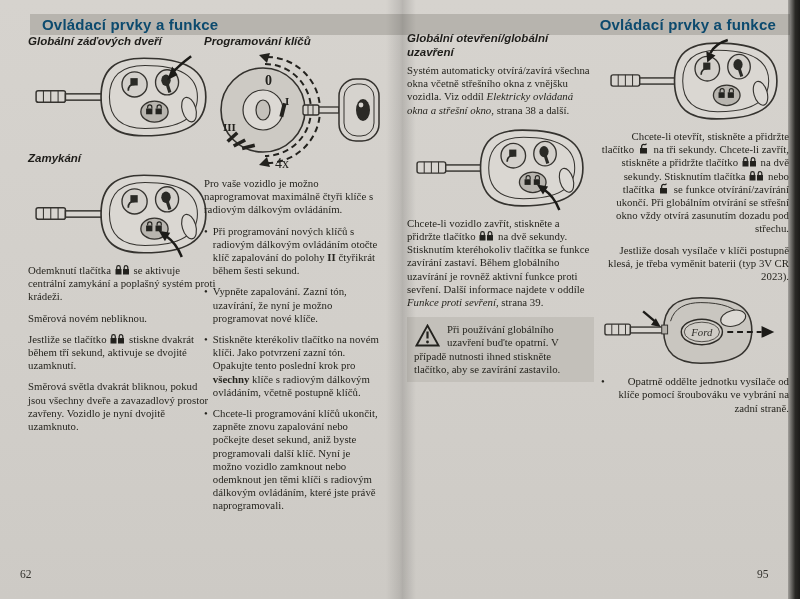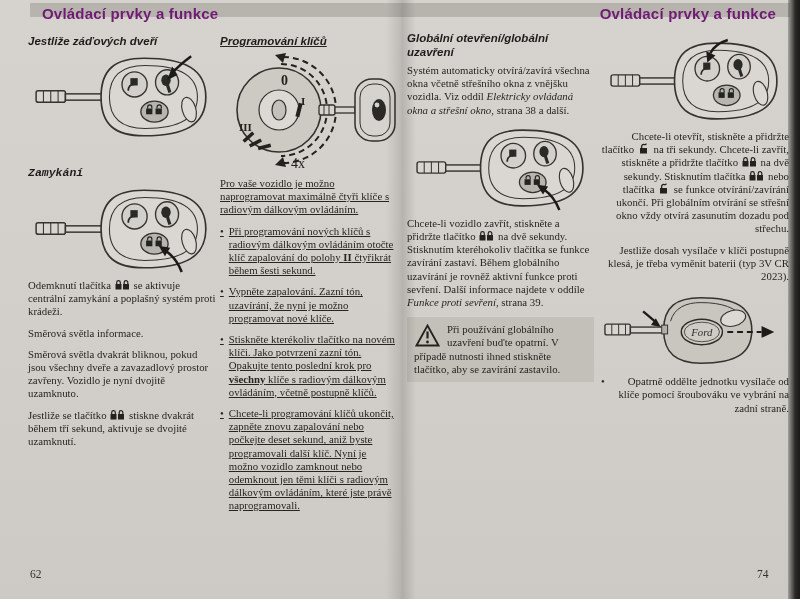--- a/index.html
+++ b/index.html
@@ -4,22 +4,22 @@
 <style>
   html,body{margin:0;padding:0;}
   body{width:800px;height:599px;overflow:hidden;position:relative;
        background:#d3d0cb;font-family:"Liberation Serif",serif;}
   .page-surface{position:absolute;inset:0;
        background:linear-gradient(180deg,#d6d3ce 0%,#d2cfca 55%,#cdcac5 100%);}
   .gutter{position:absolute;top:0;left:386px;width:30px;height:599px;
        background:linear-gradient(to right,rgba(0,0,0,0) 0%,rgba(0,0,0,0.10) 45%,rgba(0,0,0,0.14) 55%,rgba(0,0,0,0) 100%);}
   .book-edge{position:absolute;top:0;left:788px;width:12px;height:599px;
        background:linear-gradient(to right,rgba(30,30,28,0.25),#2a2926 60%,#1b1a18);}
-  .hdr-band{position:absolute;top:3px;height:14px;background:#b7b4ae;
-       font:bold 15px/21px "Liberation Sans",sans-serif;color:#701a75;letter-spacing:.2px;}
+  .hdr-band{position:absolute;top:14px;height:21px;background:#b7b4ae;
+       font:bold 15px/21px "Liberation Sans",sans-serif;color:#0c4a6e;letter-spacing:.2px;}
   .hdr-left{left:30px;width:368px;padding-left:12px;box-sizing:border-box;}
   .hdr-right{left:398px;width:392px;text-align:right;padding-right:14px;box-sizing:border-box;}
   .col{position:absolute;color:#26251f;font-size:10.8px;line-height:13.2px;}
   .sec-h{font:italic bold 11.5px/14px "Liberation Sans",sans-serif;color:#1e1d1a;margin:0 0 5px;}
   .col p{margin:0 0 8px;}
   .illus{display:block;margin:2px auto 6px;}
   .bullet-p{display:flex;gap:5px;margin:0 0 8px;}
   .bullet-mark{flex:0 0 auto;}
   .warn{background:#c3c0ba;padding:6px 7px;margin-top:4px;overflow:hidden;}
   .warn .tri{float:left;margin:1px 7px 2px 1px;}
@@ -63,60 +63,60 @@
 <div class="page-surface"></div>
 
 <div class="hdr-band hdr-left">
   <span>Ovládací prvky a funkce</span>
 </div>
 <div class="hdr-band hdr-right">
   <span>Ovládací prvky a funkce</span>
 </div>
 
 <div class="col" style="left:28px;top:34px;width:188px;">
-  <h3 class="sec-h">Jestliže záďových dveří</h3>
+  <h3 class="sec-h">Globální záďových dveří</h3>
 
   <svg class="illus" width="180" height="88" viewBox="0 0 170 84">
     <use href="#fob"></use>
     <path d="M151 3 Q139 12 133 19" fill="none" stroke="#1c1b18" stroke-width="2.4"></path>
     <polygon points="128,26 138,21 133,13" fill="#1c1b18"></polygon>
   </svg>
 
 
-  <h3 class="sec-h" style="margin-top:25px;font-family:Liberation Mono, monospace;">Zamykání</h3>
+  <h3 class="sec-h" style="margin-top:10px;">Zamykání</h3>
 
   <svg class="illus" width="180" height="88" viewBox="0 0 170 84">
     <use href="#fob"></use>
     <path d="M142 83 Q137 70 127 63" fill="none" stroke="#1c1b18" stroke-width="2.4"></path>
     <polygon points="120,58 131,60 126,68" fill="#1c1b18"></polygon>
   </svg>
 
   <p><span>Odemknutí tlačítka </span><svg class="icn" width="15" height="11" viewBox="0 0 15 11">
         <g fill="#23221e">
           <rect x="0.5" y="5" width="6" height="5.5"></rect>
           <rect x="8" y="5" width="6" height="5.5"></rect>
         </g>
         <path d="M1.7 5 V3.4 a1.8 1.8 0 0 1 3.6 0 V5 M9.2 5 V3.4 a1.8 1.8 0 0 1 3.6 0 V5" fill="none" stroke="#23221e" stroke-width="1.2"></path>
       </svg><span> se aktivuje centrální zamykání a poplašný systém proti krádeži.</span></p>
 
-  <p>Směrová světla informace.</p>
+  <p>Směrová novém nebliknou.</p>
+
+  <p><span>Jestliže se tlačítko </span><svg class="icn" width="15" height="11" viewBox="0 0 15 11">
+        <g fill="#23221e">
+          <rect x="0.5" y="5" width="6" height="5.5"></rect>
+          <rect x="8" y="5" width="6" height="5.5"></rect>
+        </g>
+        <path d="M1.7 5 V3.4 a1.8 1.8 0 0 1 3.6 0 V5 M9.2 5 V3.4 a1.8 1.8 0 0 1 3.6 0 V5" fill="none" stroke="#23221e" stroke-width="1.2"></path>
+      </svg><span> stiskne dvakrát během tří sekund, aktivuje se dvojité uzamknutí.</span></p>
 
   <p>Směrová světla dvakrát bliknou, pokud jsou všechny dveře a zavazadlový prostor zavřeny. Vozidlo je nyní dvojitě uzamknuto.</p>
 
-  <p><span>Jestliže se tlačítko </span><svg class="icn" width="15" height="11" viewBox="0 0 15 11">
-        <g fill="#23221e">
-          <rect x="0.5" y="5" width="6" height="5.5"></rect>
-          <rect x="8" y="5" width="6" height="5.5"></rect>
-        </g>
-        <path d="M1.7 5 V3.4 a1.8 1.8 0 0 1 3.6 0 V5 M9.2 5 V3.4 a1.8 1.8 0 0 1 3.6 0 V5" fill="none" stroke="#23221e" stroke-width="1.2"></path>
-      </svg><span> stiskne dvakrát během tří sekund, aktivuje se dvojité uzamknutí.</span></p>
-
-</div>
-
-<div class="col" style="left:220px;top:34px;width:178px;text-decoration:underline;">
+</div>
+
+<div class="col" style="left:204px;top:34px;width:178px;">
   <h3 class="sec-h">Programování klíčů</h3>
 
   <svg class="illus" width="178" height="118" viewBox="0 0 176 118">
     <circle cx="58" cy="57" r="42" fill="#cdcac4" stroke="#33312d" stroke-width="1.6"></circle>
     <circle cx="58" cy="57" r="20" fill="#dcd9d4" stroke="#33312d" stroke-width="1.2"></circle>
     <ellipse cx="58" cy="57" rx="7" ry="10" fill="#c4c1bb" stroke="#33312d" stroke-width="1.2"></ellipse>
     <text x="60" y="32" font-family="Liberation Serif, serif" font-size="14" font-weight="bold" fill="#23221e">0</text>
     <rect x="76" y="50" width="4" height="14" fill="#23221e" transform="rotate(14 78 57)"></rect>
     <g fill="#23221e">
       <rect x="26" y="78" width="3.5" height="13" transform="rotate(48 28 84)"></rect>
@@ -243,17 +243,17 @@
     <path d="M128 41 H163" fill="none" stroke="#1c1b18" stroke-width="2.2" stroke-dasharray="6 4"></path>
     <polygon points="176,41 163,35 163,47" fill="#1c1b18"></polygon>
   </svg>
 
   <div class="bullet-p">
     <span class="bullet-mark">•</span>
     <span>Opatrně oddělte jednotku vysílače od klíče pomocí šroubováku ve vybrání na zadní straně.</span>
   </div>
 </div>
 
-<div class="pgnum" style="left:30px;top:568px;">62</div>
-<div class="pgnum" style="left:757px;top:568px;">74</div>
+<div class="pgnum" style="left:20px;top:568px;">62</div>
+<div class="pgnum" style="left:757px;top:568px;">95</div>
 
 <div class="gutter"></div>
 <div class="book-edge"></div>
 
 </body></html>

